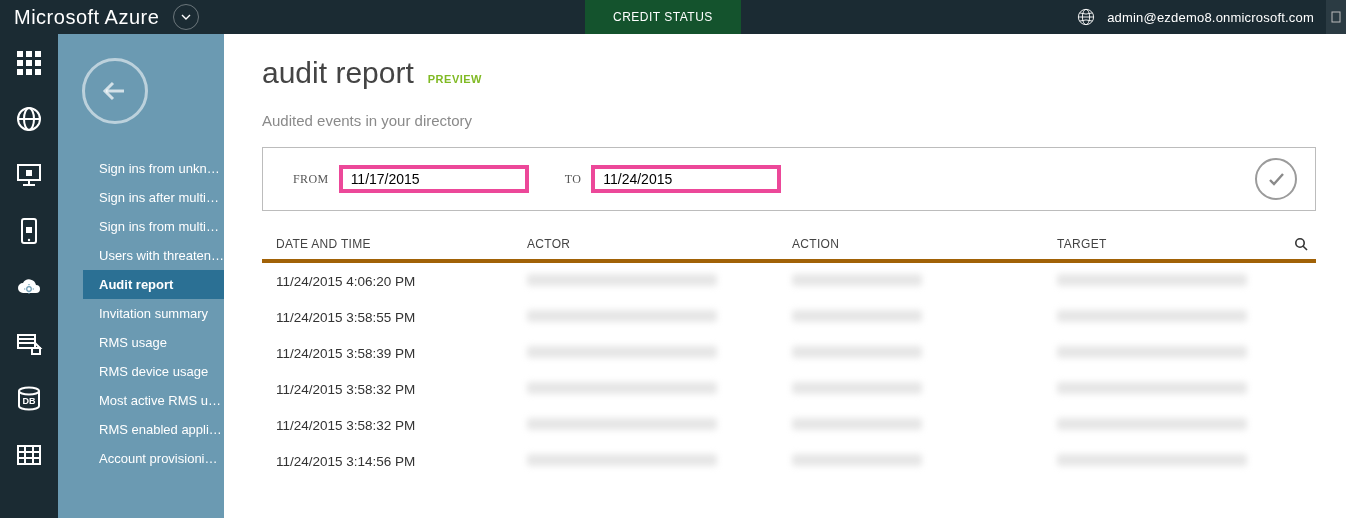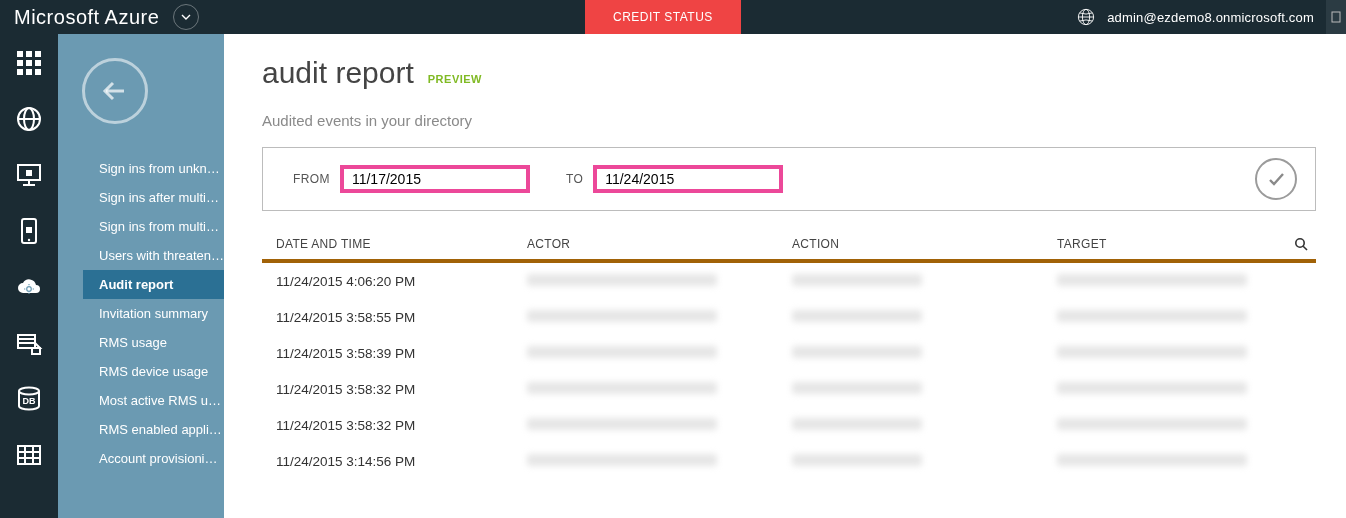--- a/index.html
+++ b/index.html
@@ -20,21 +20,21 @@
   border: 1px solid rgba(255,255,255,.35);
   border-radius: 13px;
   margin-left: 14px;
   display: flex; align-items: center; justify-content: center;
   cursor: pointer;
 }
 .brand-chevron svg { width: 10px; height: 10px; }
 .credit {
   position: absolute; left: 585px; top: 0;
   height: 34px; padding: 0 28px;
-  background: #ef4444; color: #fff;
+  background: #14532d; color: #fff;
   font-size: 12px; letter-spacing: .5px;
   display: flex; align-items: center;
   cursor: pointer;
 }
 .tb-right { margin-left: auto; display: flex; align-items: center; height: 34px; }
 .globe { width: 18px; height: 18px; margin-right: 12px; }
 .user { font-size: 13px; padding-right: 12px; letter-spacing: .2px; }
 .tb-end { width: 20px; height: 34px; background: #2b3b43; display:flex; align-items:center; justify-content:center; }
 
 
@@ -81,21 +81,21 @@
 .preview { font-size: 11px; font-weight: 700; color: #80ba24; letter-spacing: .5px; }
 .subtitle { font-size: 15px; color: #8a8a8a; margin-top: 22px; font-weight: 300; }
 
 .filter {
   border: 1px solid #bcbcbc;
   margin-top: 18px;
   height: 64px;
   display: flex; align-items: center;
   padding: 0 18px 0 30px;
 }
-.flabel { font-size: 12px; color: #555; letter-spacing: .4px; margin-right: 10px; }
+.flabel { font-size: 12px; color: #555; letter-spacing: .4px; margin-right: 10px; font-family: Liberation Serif, serif; }
 .finput {
   border: 4px solid #ec4899; height: 28px; width: 190px;
   font-size: 14px; padding: 0 8px; margin-right: 36px;
   font-family: inherit;
 }
 .apply {
   margin-left: auto;
   width: 42px; height: 42px; border: 2px solid #9b9b9b;
   border-radius: 50%; display: flex; align-items: center; justify-content: center;
   cursor: pointer;

